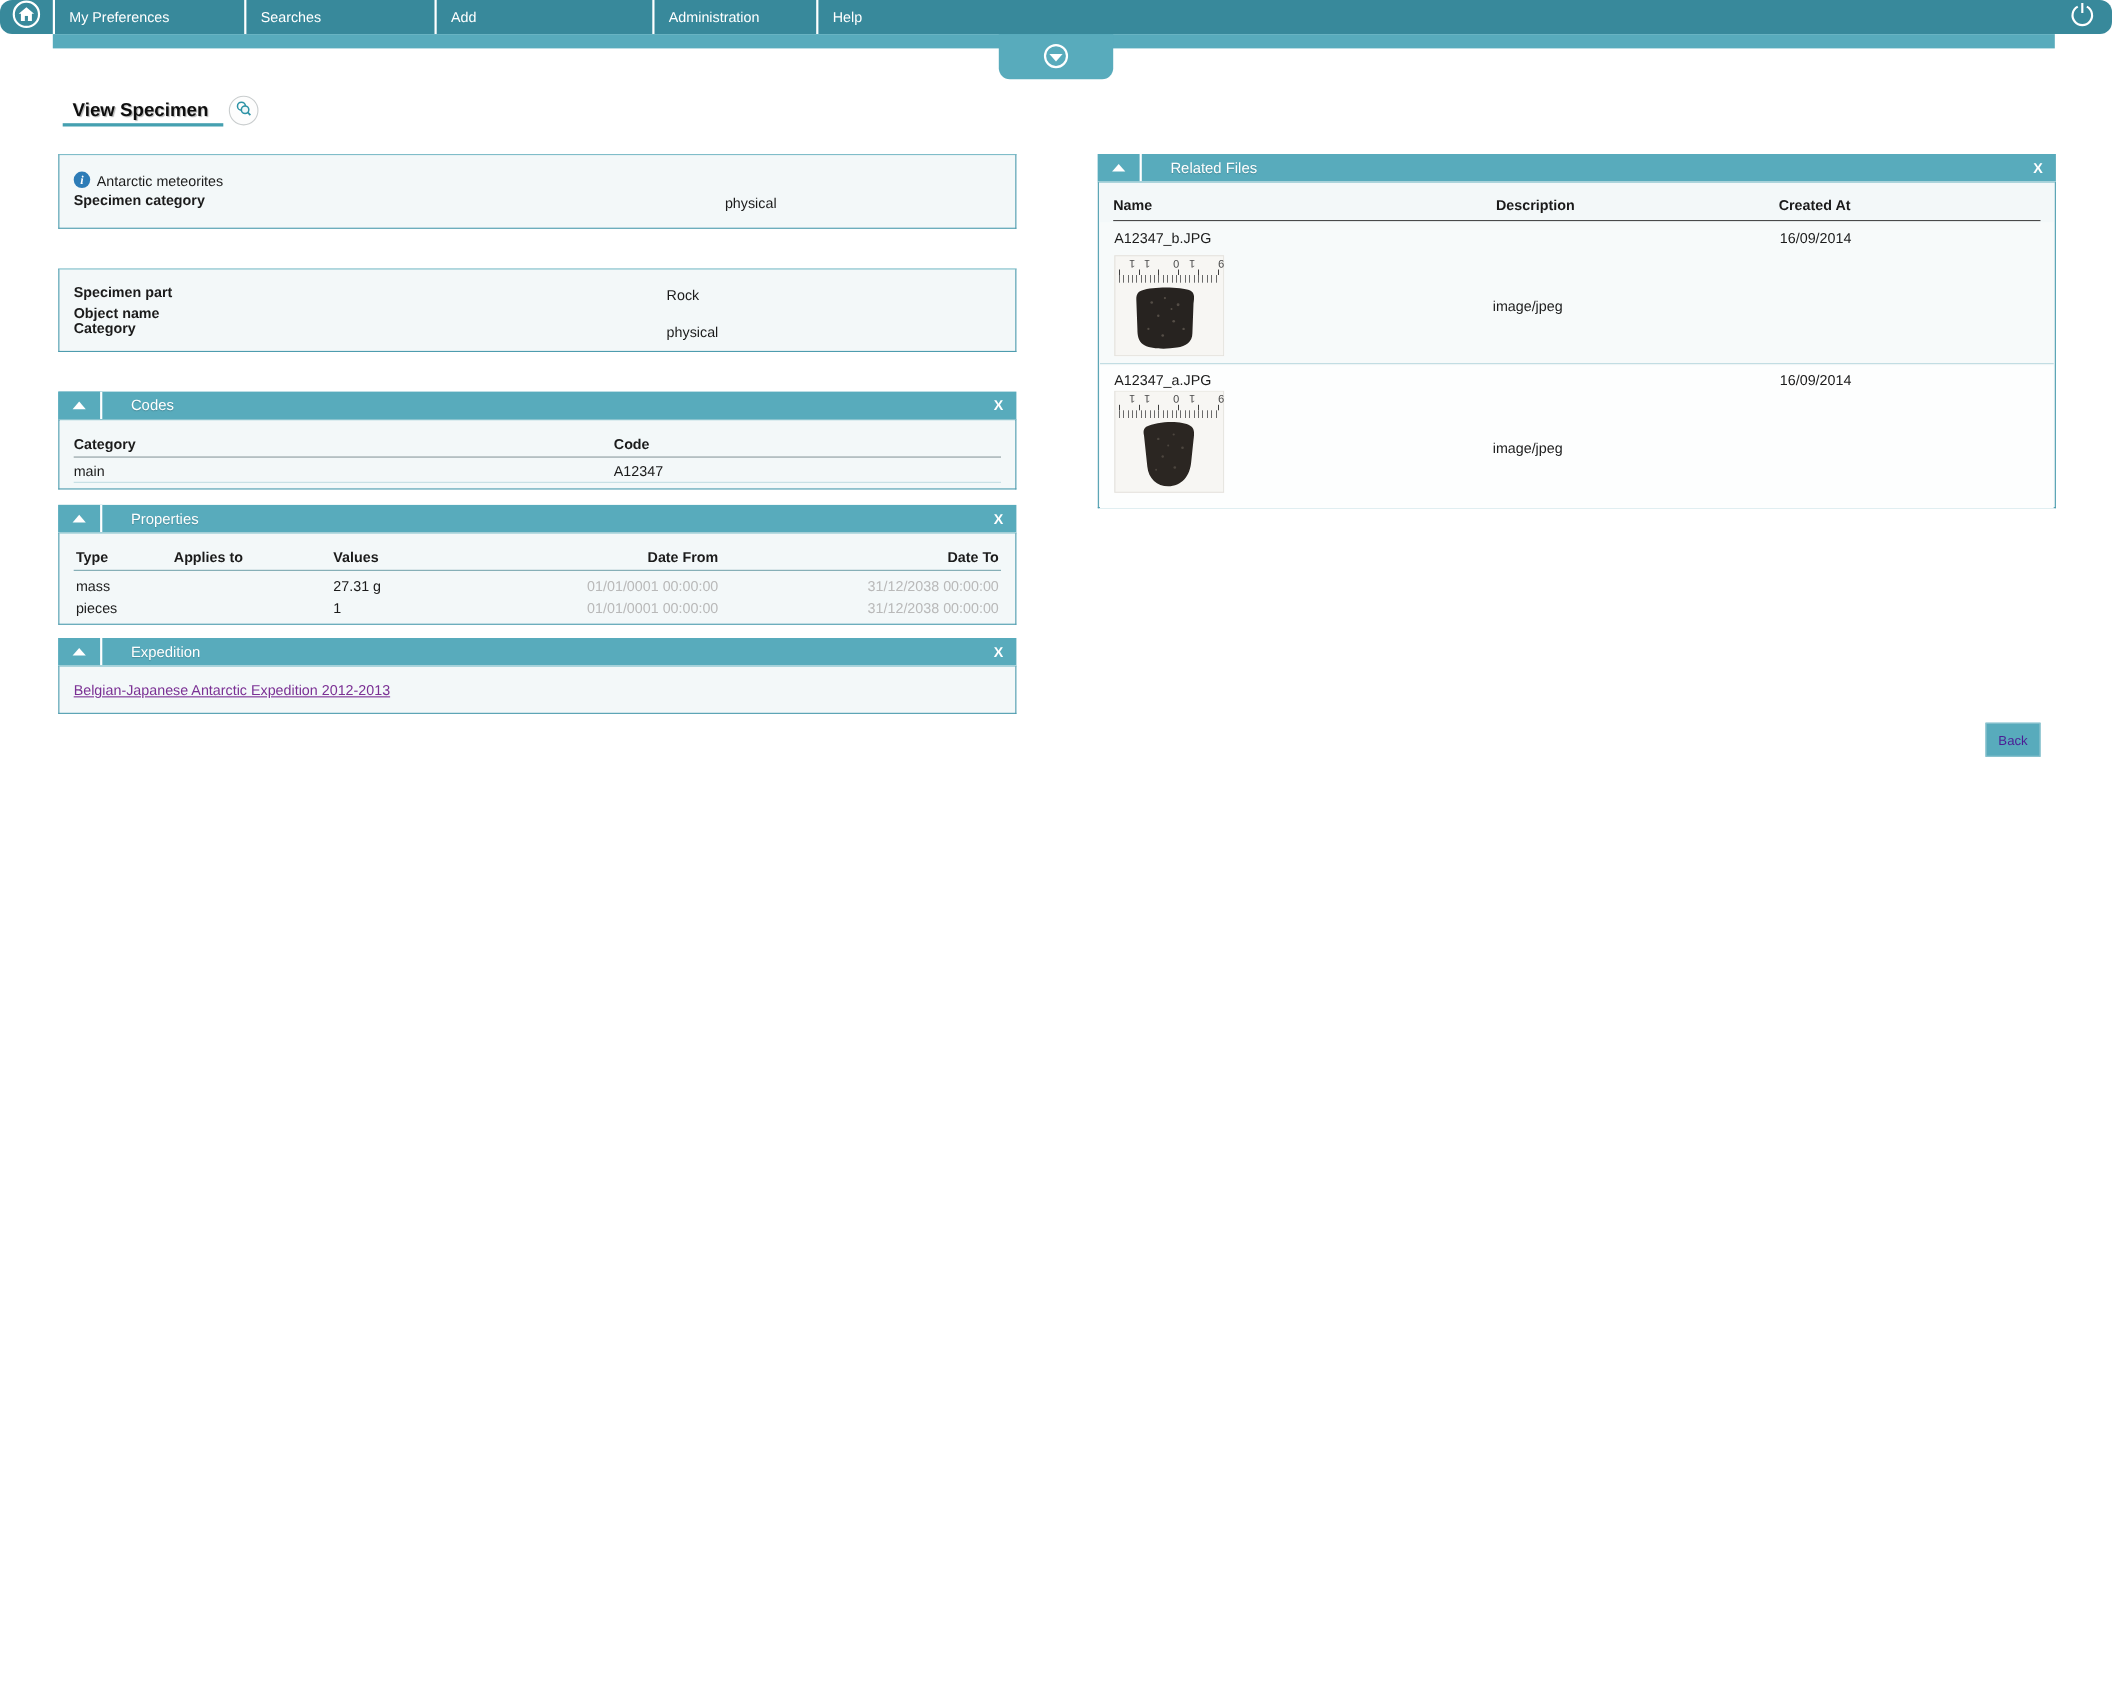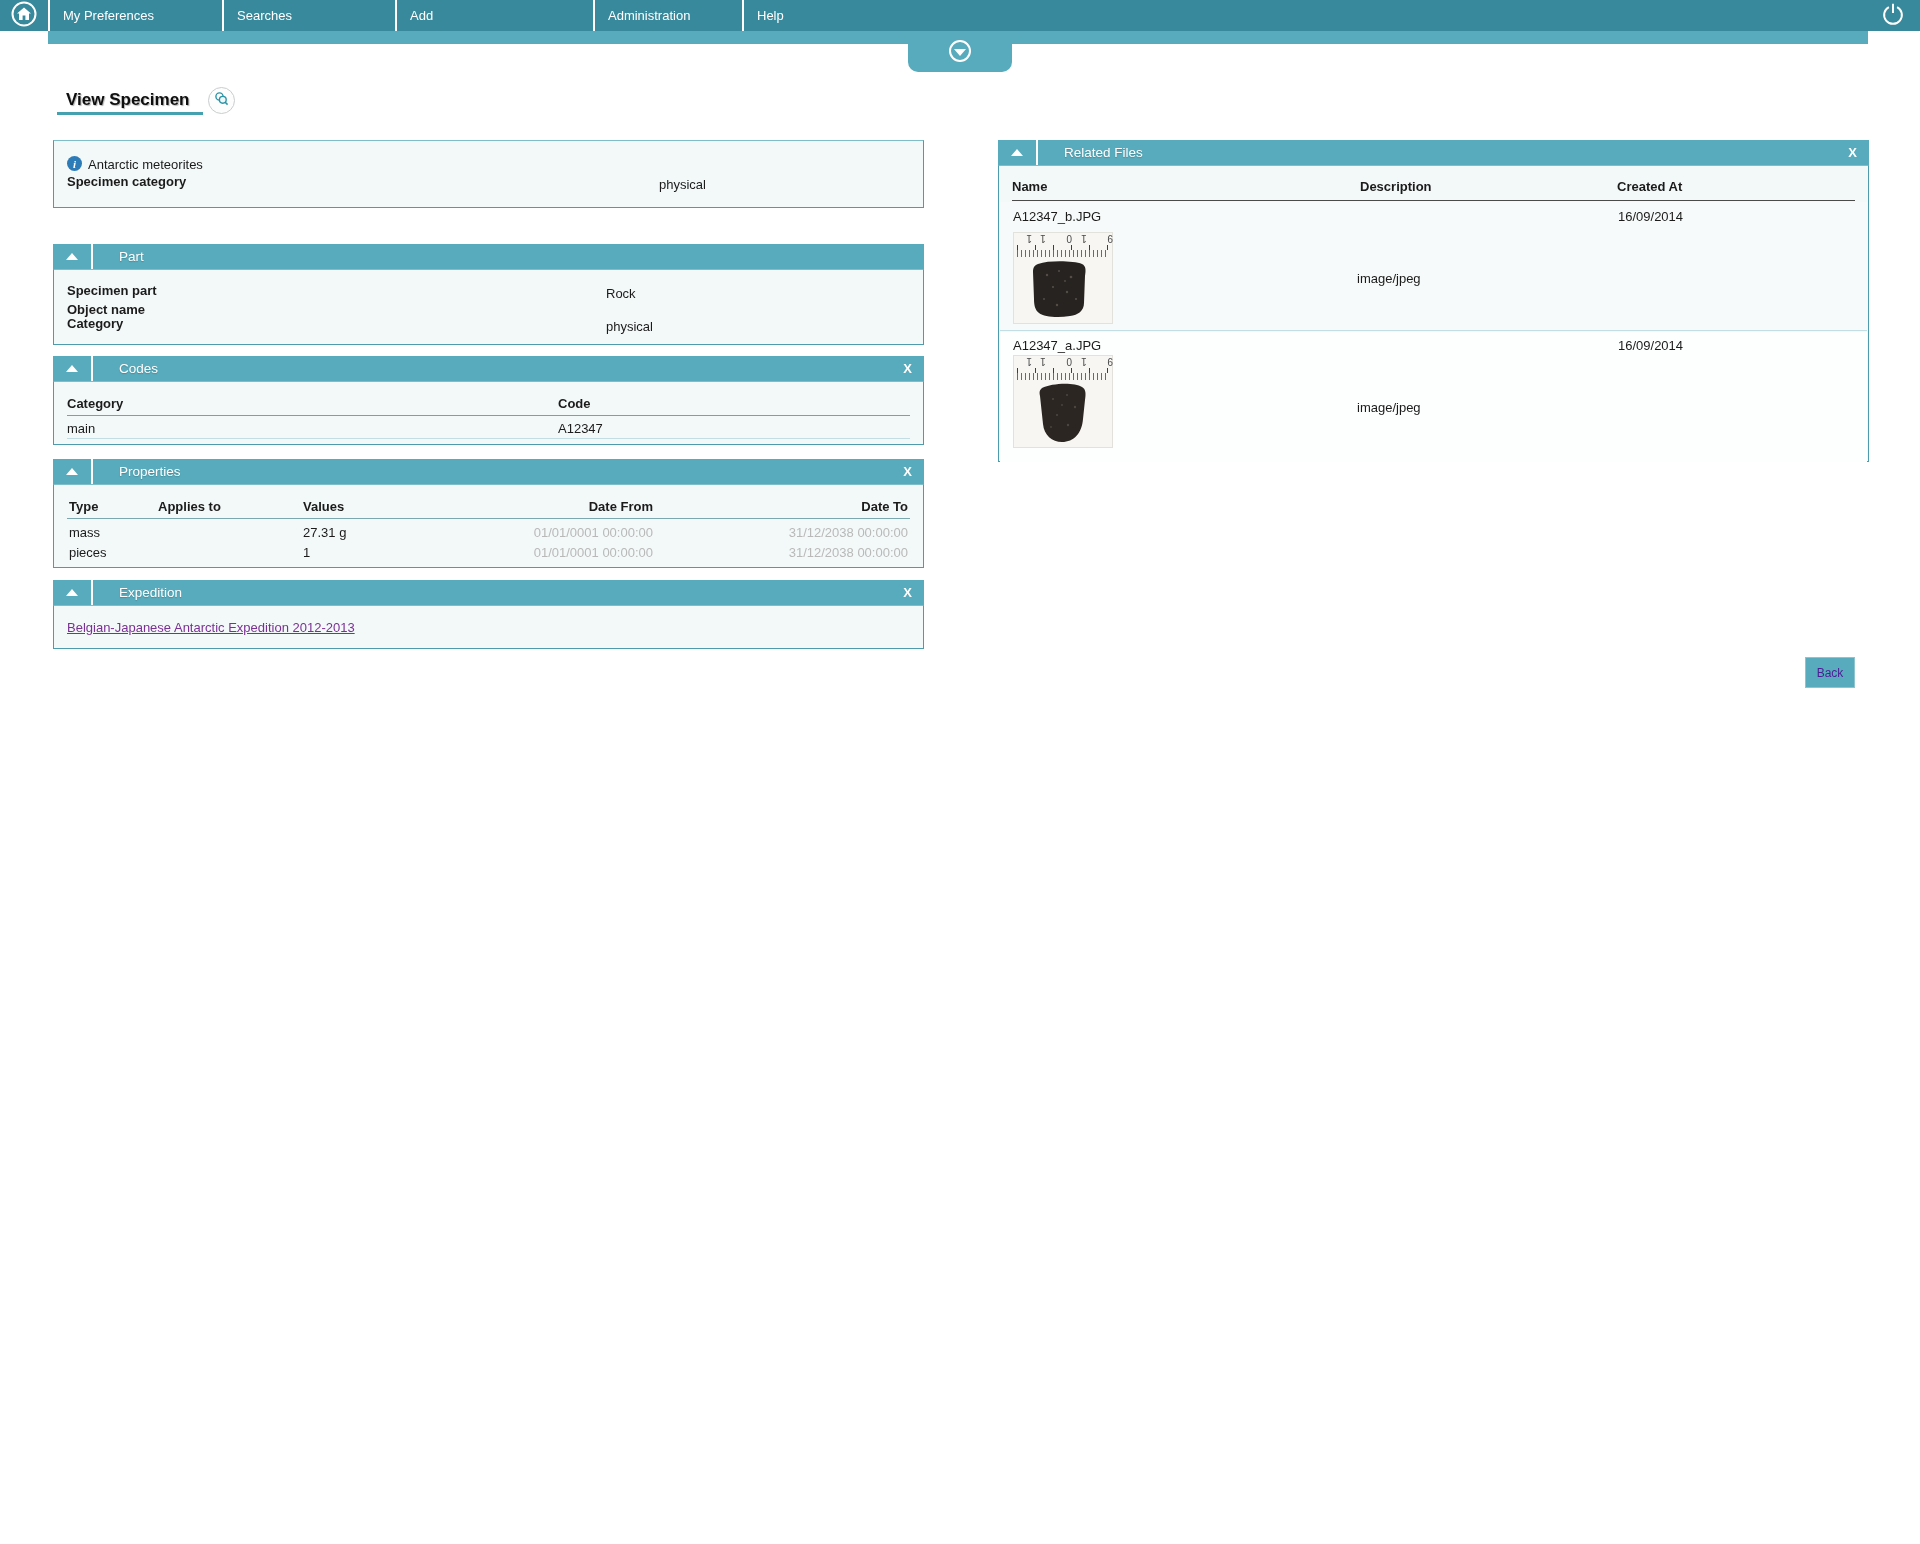--- a/index.html
+++ b/index.html
@@ -1,21 +1,21 @@
 <!DOCTYPE html>
 <html><head>
 <meta charset="utf-8">
 <style>
   * { margin:0; padding:0; box-sizing:border-box; }
   html,body { background:#ffffff; }
   body { font-family:"Liberation Sans", sans-serif; color:#1b1b1b; }
   .page { position:relative; width:1920px; height:1544px; background:#fff; overflow:hidden; }
 
   
-  .nav { position:absolute; left:0; top:0; width:1920px; height:31px; background:#38899b; }
+  .nav { position:absolute; left:0; top:0; width:1920px; height:31px; background:#38899b;border-radius:11px; }
   .home-btn { position:absolute; left:0; top:0; width:48px; height:31px; display:flex; align-items:center; justify-content:center; cursor:pointer; }
   .nav-item { position:absolute; top:0; height:31px; border-left:2px solid #fff; display:flex; align-items:center; padding-left:13px; color:#fff; font-size:13px; cursor:pointer; }
   .power-btn { position:absolute; right:14px; top:0; height:31px; display:flex; align-items:center; cursor:pointer; }
 
   .strip { position:absolute; left:48px; top:31px; width:1820px; height:13px; background:#58abbc; }
   .pull-tab { position:absolute; left:908px; top:31px; width:104px; height:41px; background:#58abbc; border-radius:0 0 10px 10px; cursor:pointer; }
   .pull-tab .circ { width:22px; height:22px; border:2px solid #fff; border-radius:50%; margin:9px auto 0 auto; display:flex; align-items:center; justify-content:center; }
   .tri-down { width:0; height:0; border-left:6px solid transparent; border-right:6px solid transparent; border-top:7px solid #fff; margin-top:2px; }
   .tri-up { width:0; height:0; border-left:6px solid transparent; border-right:6px solid transparent; border-bottom:7px solid #fff; }
 
@@ -126,26 +126,20 @@
   <section class="panel" style="left:53px; top:140px;">
     <div class="pbody" style="height:68px;">
       <span class="abs info-icon" style="left:13px; top:15px;">i</span>
       <span class="abs fvalue" style="left:34px; top:16px;">Antarctic meteorites</span>
       <span class="abs flabel" style="left:13px; top:33px;">Specimen category</span>
       <span class="abs fvalue" style="left:605px; top:36px;">physical</span>
     </div>
   </section>
 
   <section class="panel" style="left:53px; top:244px;">
-    <div class="phead">
-      <button class="collapse">
-          <span class="tri-up"></span>
-        </button>
-      <span class="ptitle">Part</span>
-    </div>
     <div class="pbody" style="height:76px;">
       <span class="abs flabel" style="left:13px; top:13px;">Specimen part</span>
       <span class="abs fvalue" style="left:552px; top:16px;">Rock</span>
       <span class="abs flabel" style="left:13px; top:32px;">Object name</span>
       <span class="abs fvalue" style="left:552px; top:35px;"></span>
       <span class="abs flabel" style="left:13px; top:46px;">Category</span>
       <span class="abs fvalue" style="left:552px; top:49px;">physical</span>
     </div>
   </section>
 

